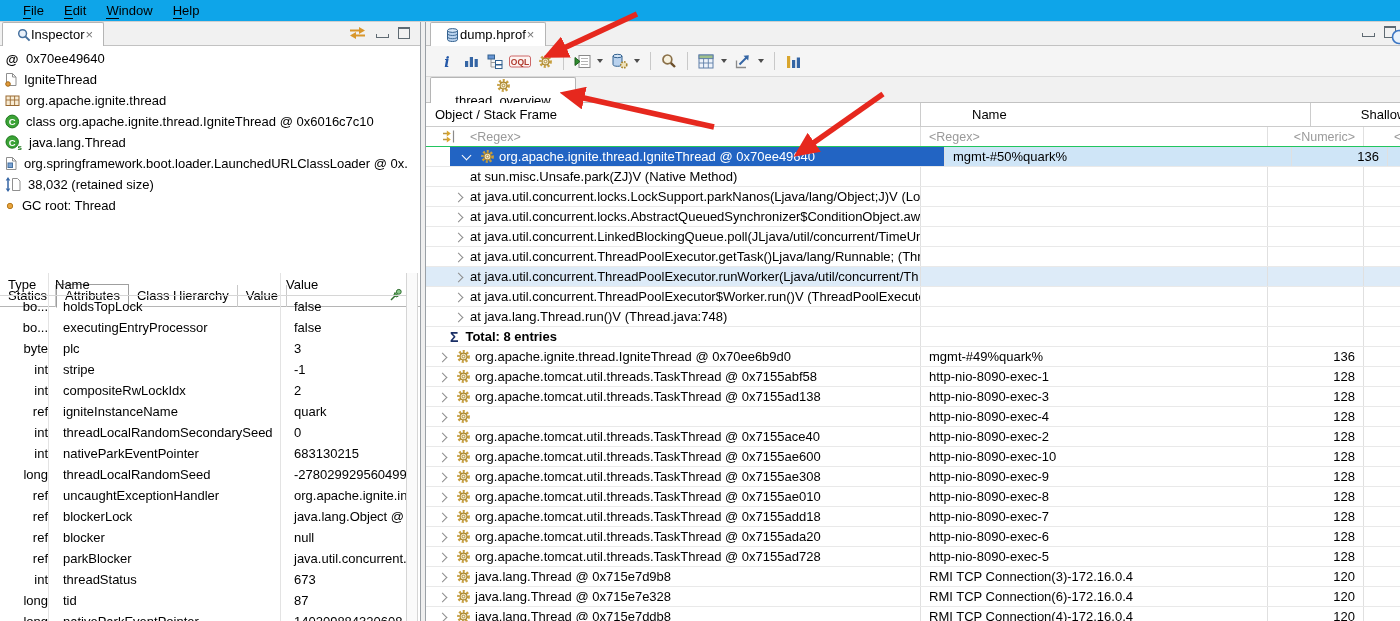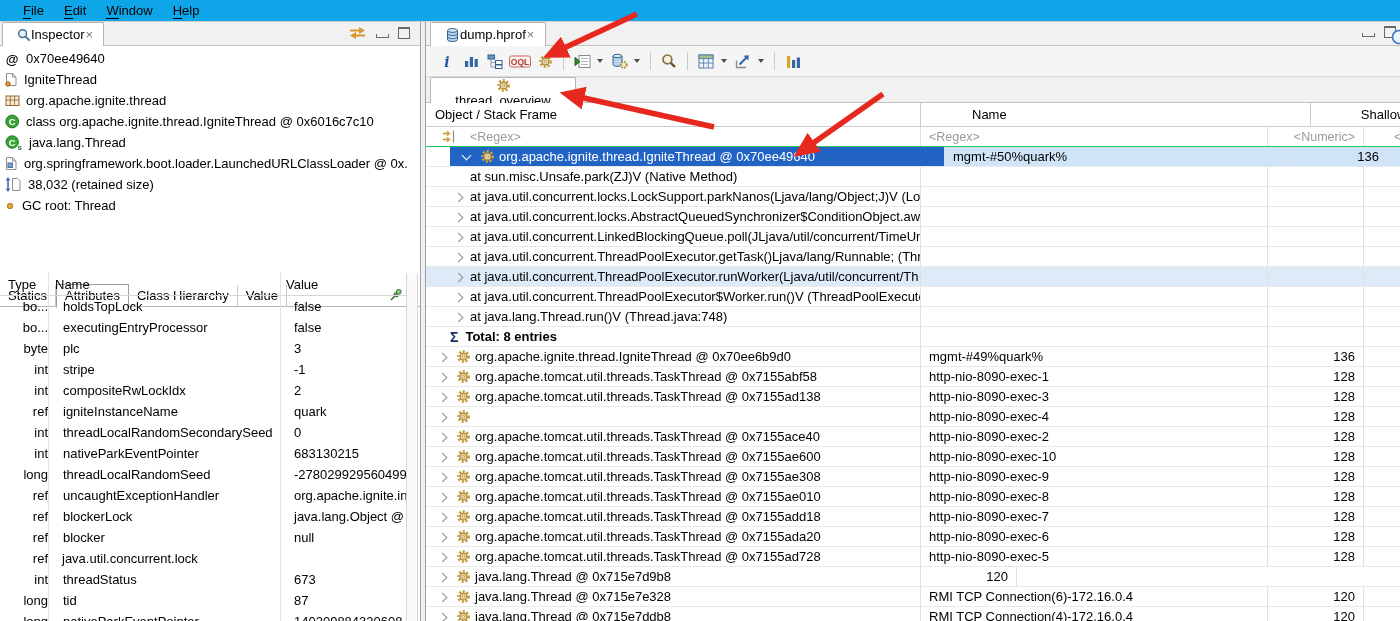--- a/index.html
+++ b/index.html
@@ -268,20 +268,21 @@
           <span class="a-name">blockerLock</span>
           <span class="a-val">java.lang.Object @ 0x7</span>
         </div>
         <div class="attr-row">
           <span class="a-type">ref</span>
           <span class="a-name">blocker</span>
           <span class="a-val">null</span>
         </div>
         <div class="attr-row">
           <span class="a-type">ref</span>
+          <span class="a-name">parkBlocker</span>
           <span class="a-val">java.util.concurrent.lock</span>
         </div>
         <div class="attr-row">
           <span class="a-type">int</span>
           <span class="a-name">threadStatus</span>
           <span class="a-val">673</span>
         </div>
         <div class="attr-row">
           <span class="a-type">long</span>
           <span class="a-name">tid</span>
@@ -784,20 +785,21 @@
             </span>
             <span class="ic">
               <svg width="15" height="15" viewBox="0 0 15 15">
                 <circle cx="7.5" cy="7.5" r="5" fill="none" stroke="#c79f3f" stroke-width="2.8" stroke-dasharray="2 1.7"></circle>
                 <circle cx="7.5" cy="7.5" r="3.4" fill="#efe3bd" stroke="#a8852f" stroke-width="1.1"></circle>
                 <circle cx="7.5" cy="7.5" r="1.3" fill="#fffdf4" stroke="#a8852f" stroke-width="0.9"></circle>
               </svg>
             </span>
             <span>java.lang.Thread @ 0x715e7d9b8</span>
           </span>
+          <span class="c c-name">RMI TCP Connection(3)-172.16.0.4</span>
           <span class="c c-sh">120</span>
           <span class="c c-ret"></span>
         </div>
         <div class="g-row t-row">
           <span class="c c-obj">
             <span class="exw">
               <span class="chev"></span>
             </span>
             <span class="ic">
               <svg width="15" height="15" viewBox="0 0 15 15">

